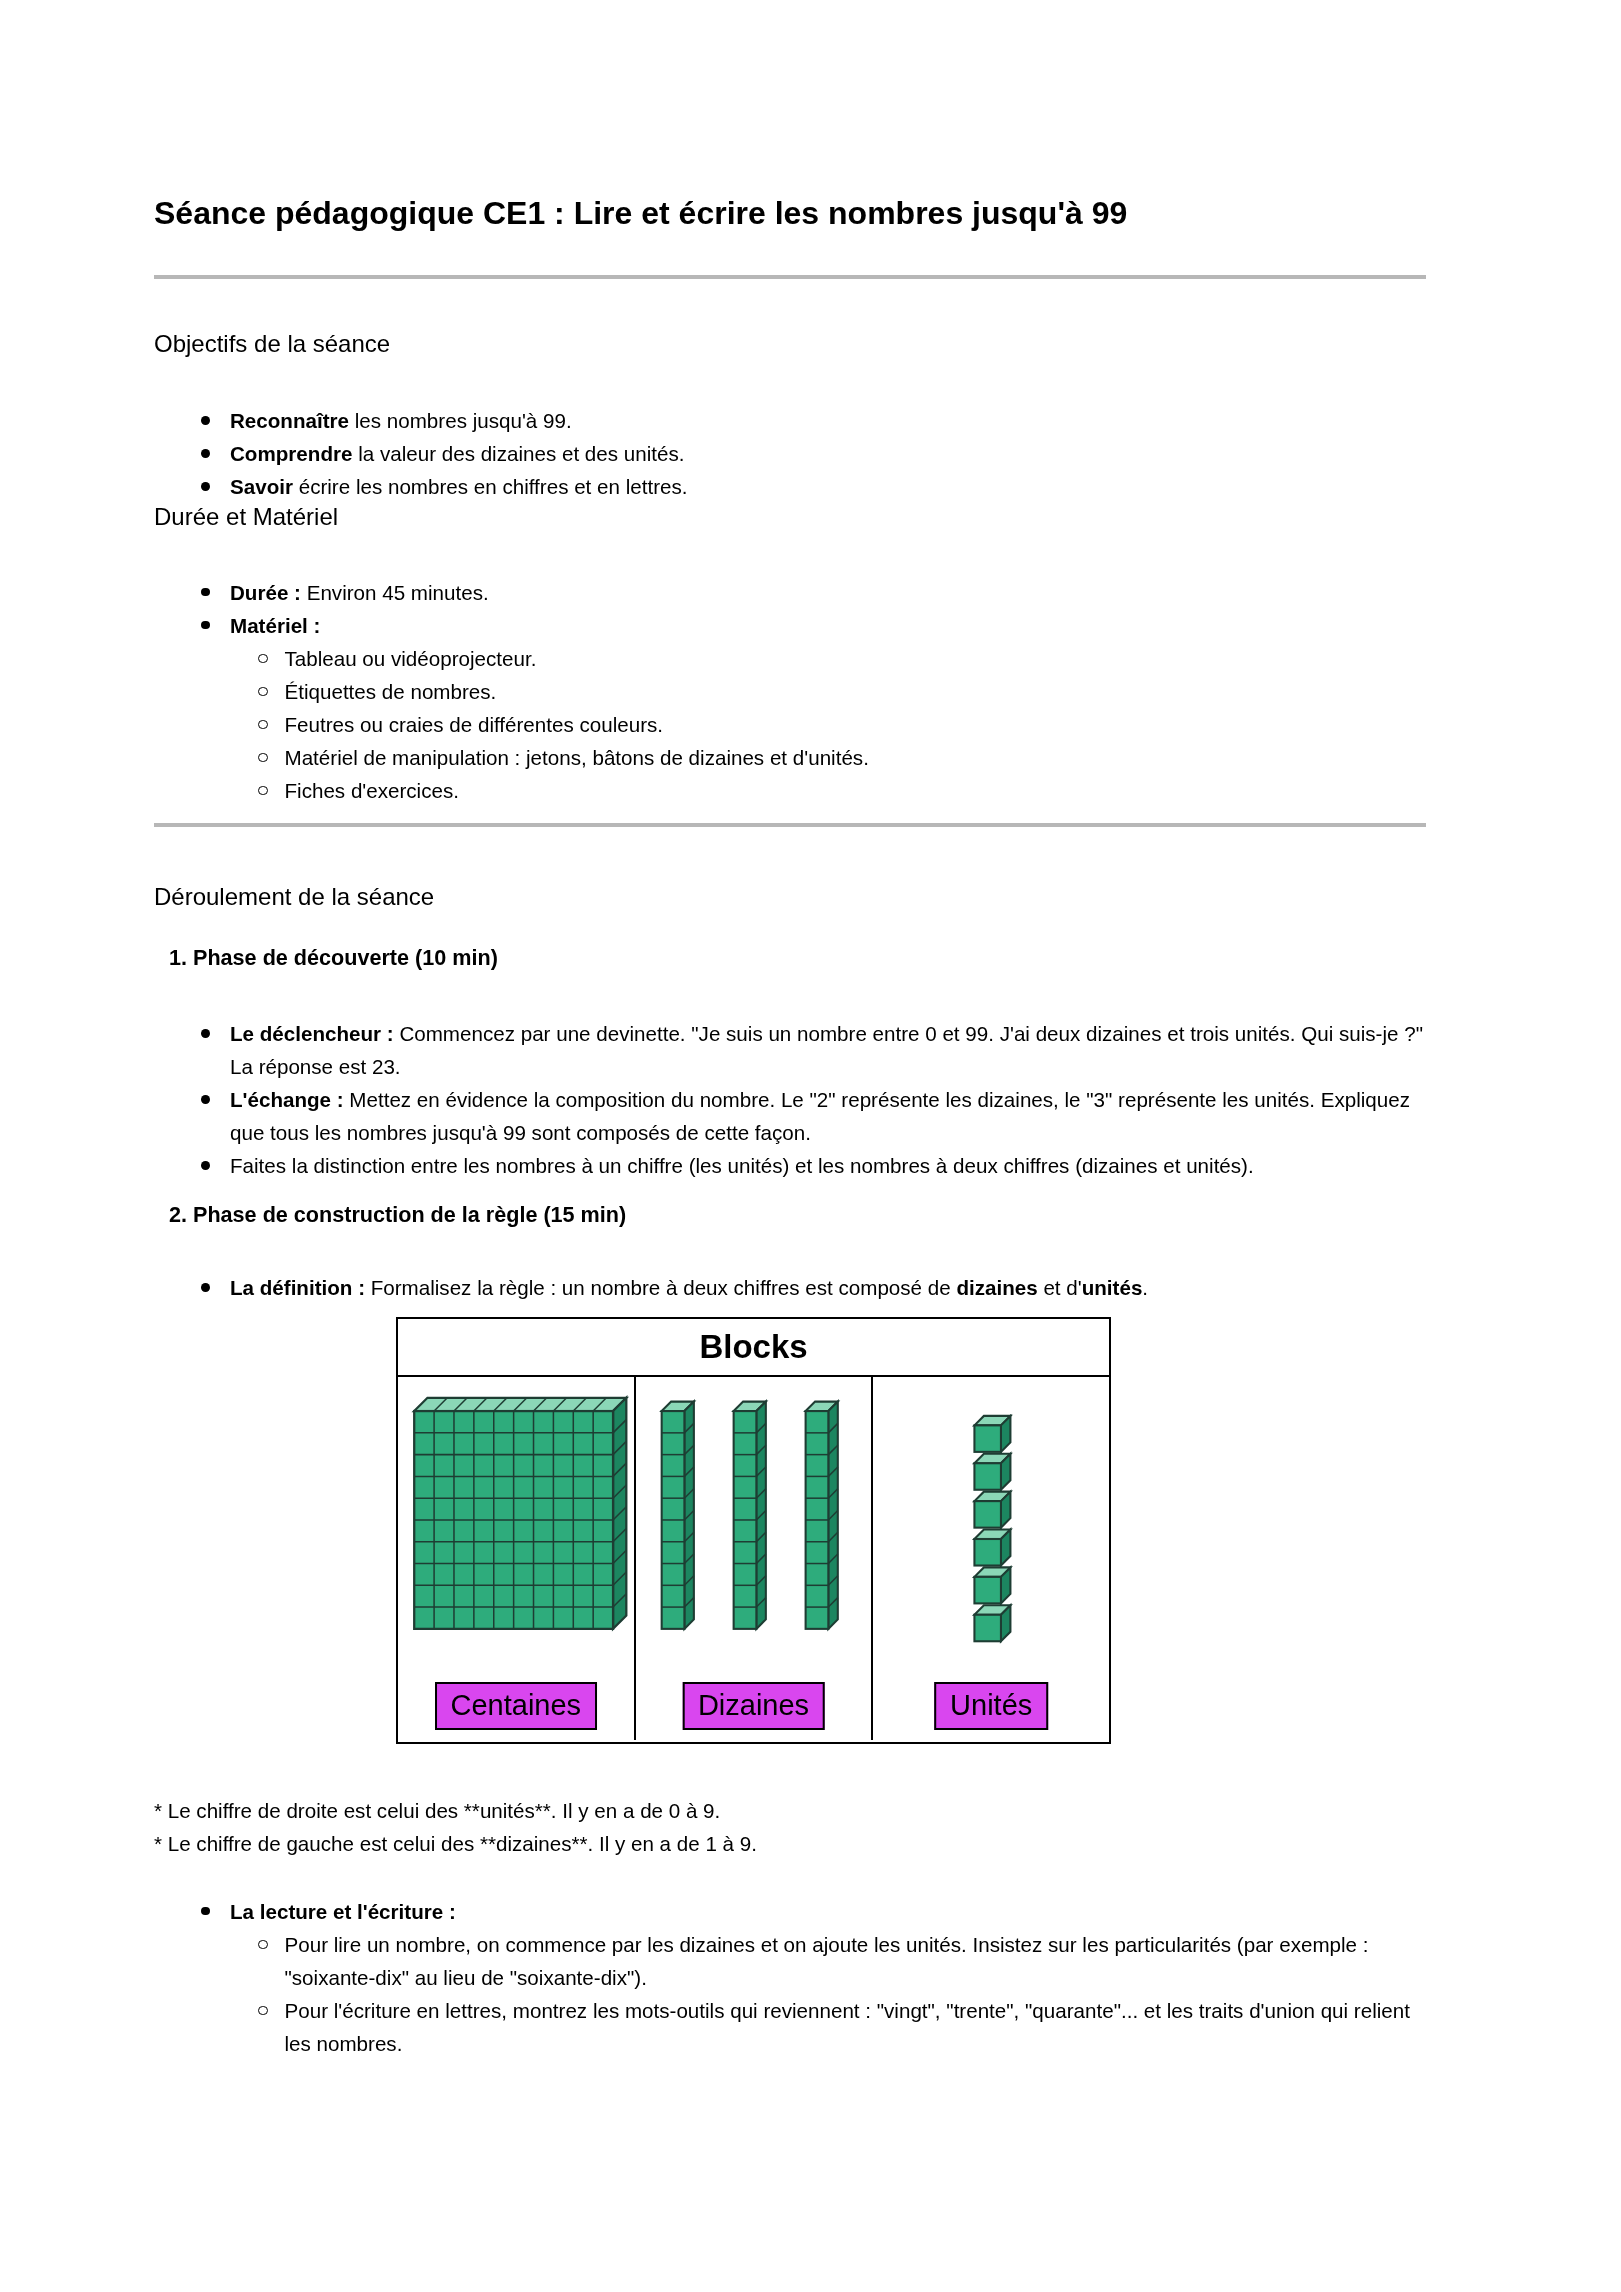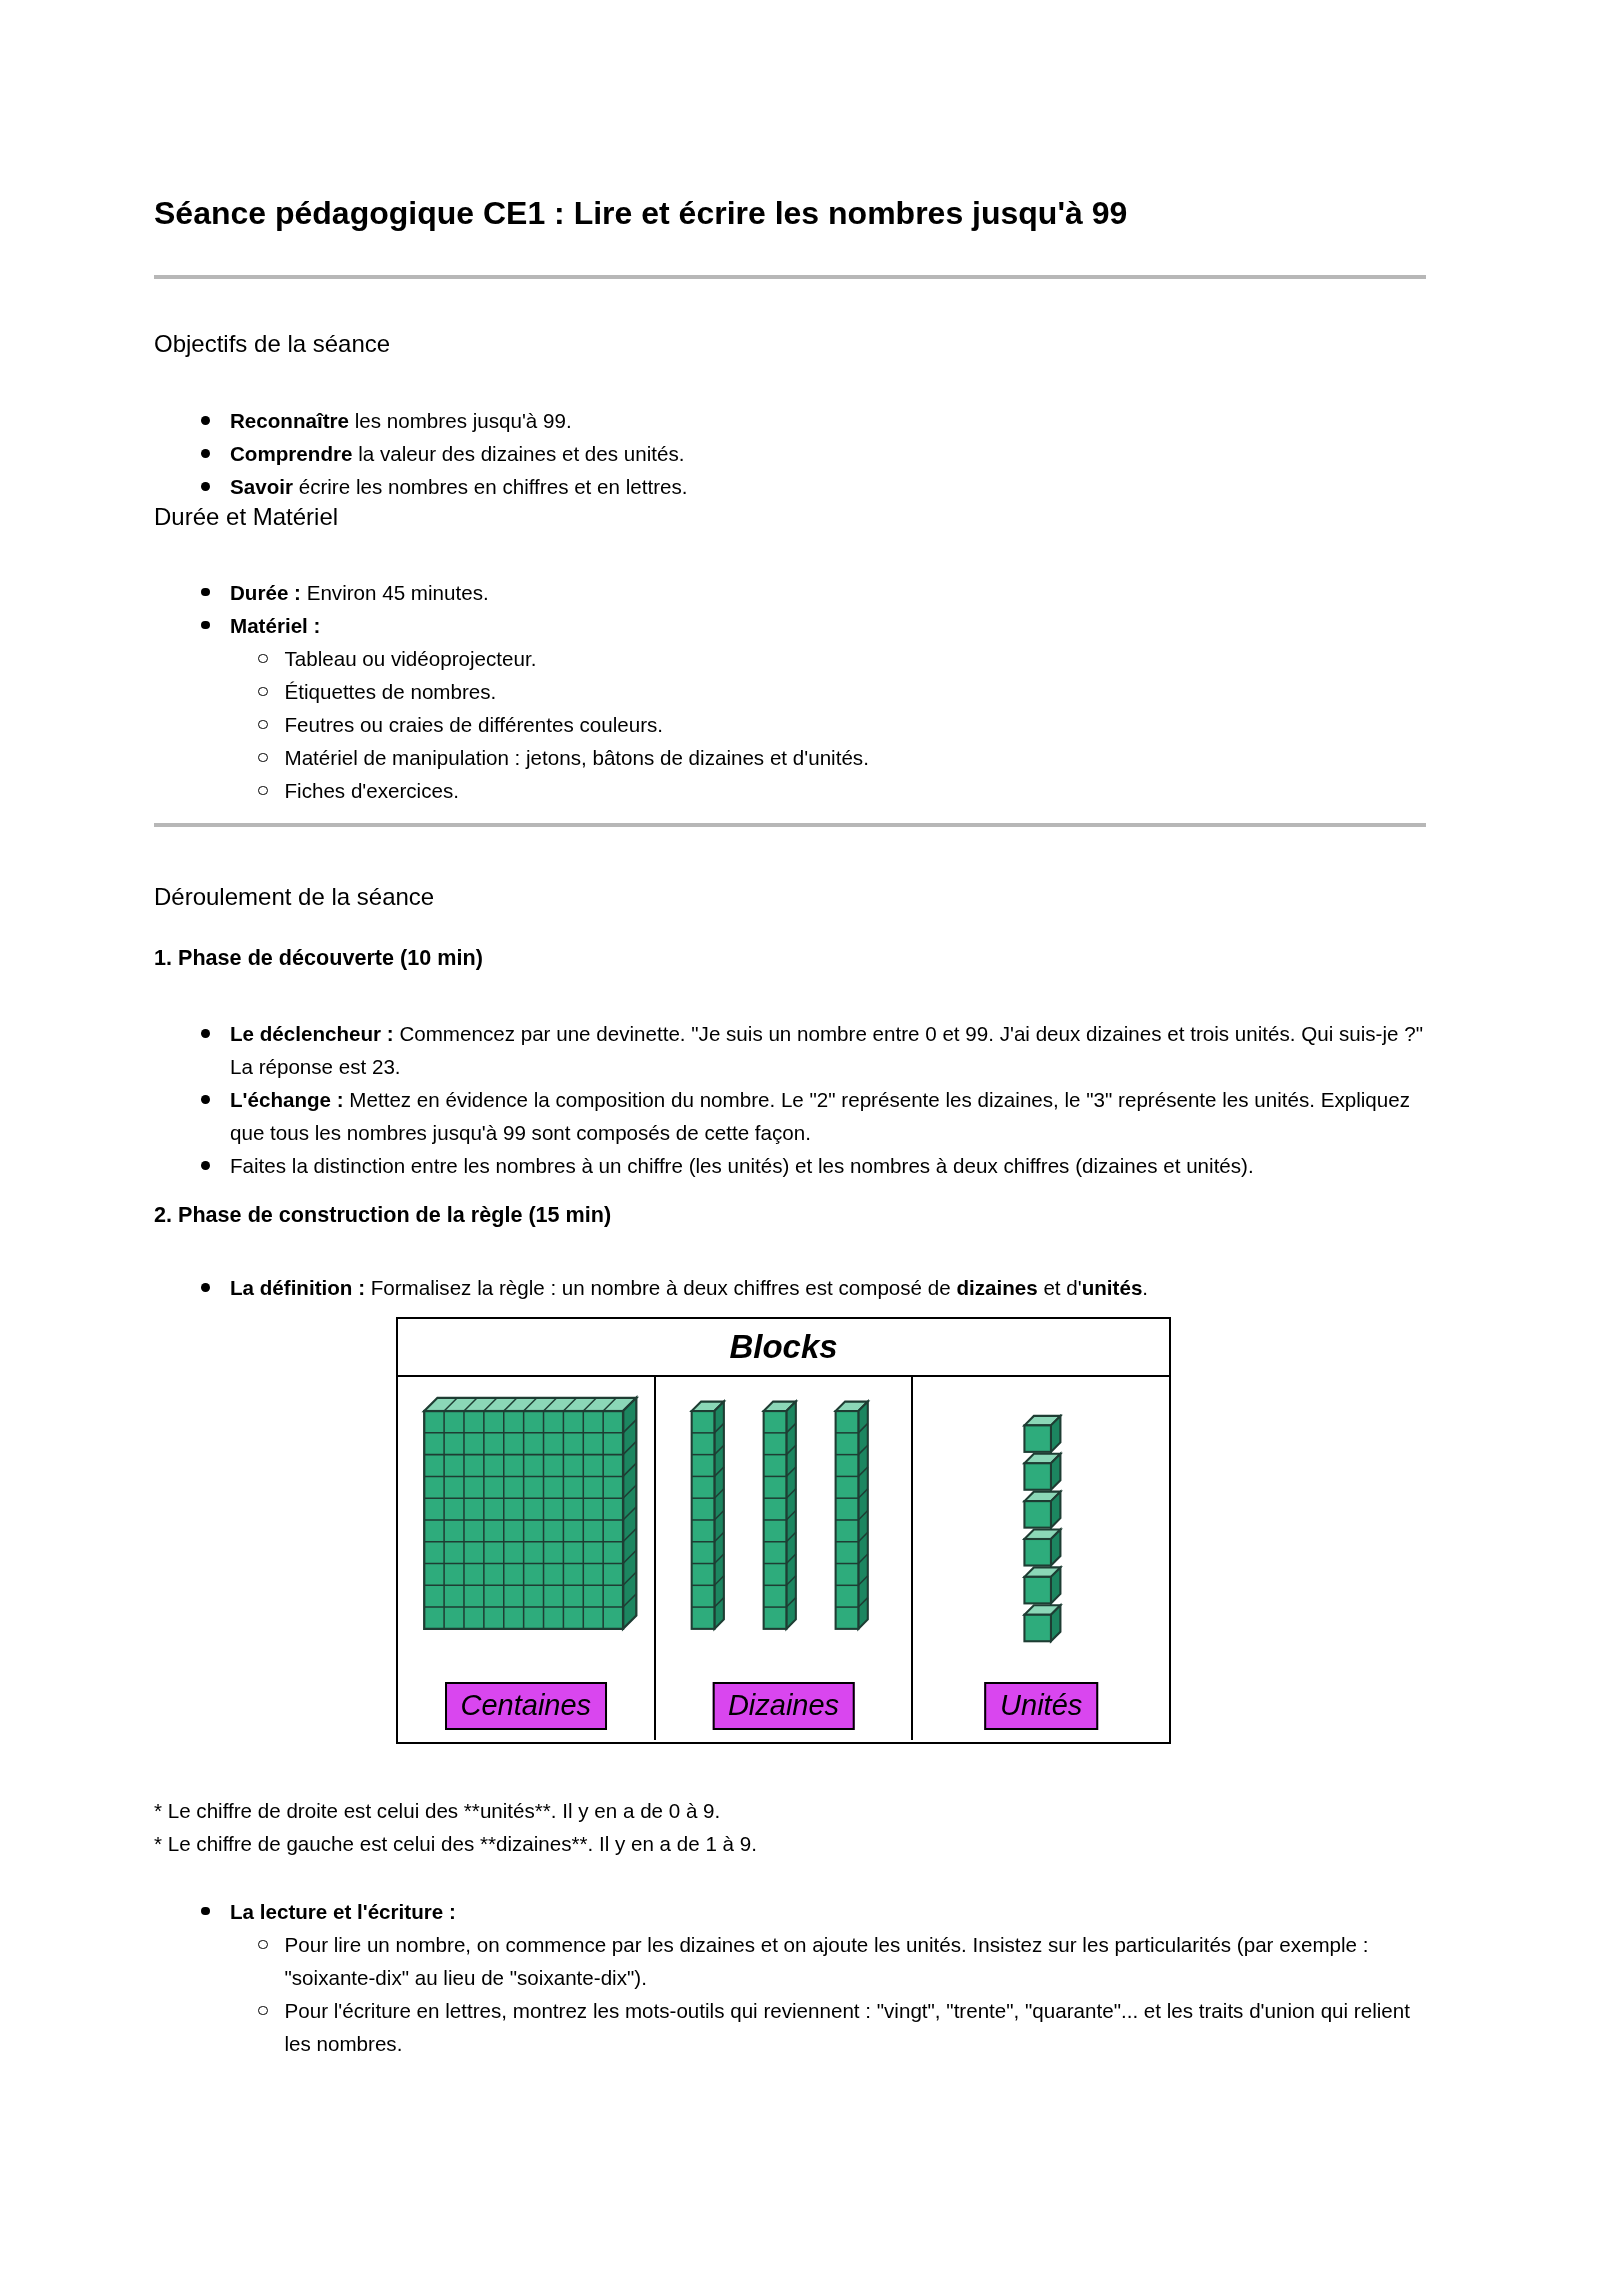--- a/index.html
+++ b/index.html
@@ -10,21 +10,21 @@
   html,body{margin:0;padding:0;background:#fff;}
   body{
     width:1621px;height:2293px;position:relative;overflow:hidden;
     font-family:"Liberation Sans","DejaVu Sans",sans-serif;
     font-size:20.6px;color:#000;-webkit-font-smoothing:antialiased;
   }
   .content{padding:199px 195px 0 154px;}
   .doc-title{font-size:32px;line-height:28px;font-weight:700;margin:0;}
   .rule{height:3.9px;background:var(--rule);border:0;margin:48px 0 0 0;}
   .h2{font-size:24px;line-height:27.4px;font-weight:400;margin:0;}
-  .h3{font-size:21.6px;line-height:27.4px;font-weight:700;margin:0;}
+  .h3{font-size:21.6px;line-height:27.4px;font-weight:700;margin:15px;}
   .mt-objectifs{margin-top:51px;}
   .mt-duree{}
   .mt-rule2{margin-top:16.7px;}
   .mt-deroulement{margin-top:56px;}
   .mt-phase1{margin-top:33px;}
   .mt-phase2{margin-top:18.6px;}
   .list{margin-top:0;}
   .list-objectifs{margin-top:47px;}
   .list-duree{margin-top:45px;}
   .list-phase1{margin-top:46px;}
@@ -33,21 +33,21 @@
   .li{display:flex;line-height:33px;}
   .l1{padding-left:47px;}
   .l1 > .mk{flex:0 0 29px;}
   .l2{padding-left:104px;}
   .l2 > .mk{flex:0 0 26.5px;}
   .mk{display:flex;}
   .dot{width:8.8px;height:8.8px;border-radius:50%;background:#000;margin-top:11.8px;}
   .ring{width:9.8px;height:9.8px;border-radius:50%;border:1.8px solid #000;box-sizing:border-box;margin-top:11.8px;background:#fff;}
   .tx{flex:1;}
   
-  .figure{width:775px;height:427px;box-sizing:border-box;margin:12.7px 0 0 242px;border:2.9px solid #000;background:#fff;font-style:italic;}
+  .figure{width:715px;height:427px;box-sizing:border-box;margin:12.7px 0 0 242px;border:2.9px solid #000;background:#fff;}
   .fig-title{height:56px;line-height:56px;border-bottom:2.9px solid #000;text-align:center;font-weight:700;font-size:33px;}
   .panels{display:flex;height:363px;}
   .panel{flex:1;position:relative;}
   .panel + .panel{border-left:2.9px solid #000;}
   svg.blocks{display:block;margin:9.8px auto 0;width:232px;height:247px;}
   svg.cubes{display:block;margin:37px auto 0;width:232px;height:232px;}
   .plabel{
     position:absolute;bottom:9.8px;left:50%;transform:translateX(-50%);
     border:2.9px solid #000;background:#d946ef;padding:5.9px 13.7px;
     font-size:29px;line-height:1.1;white-space:nowrap;

